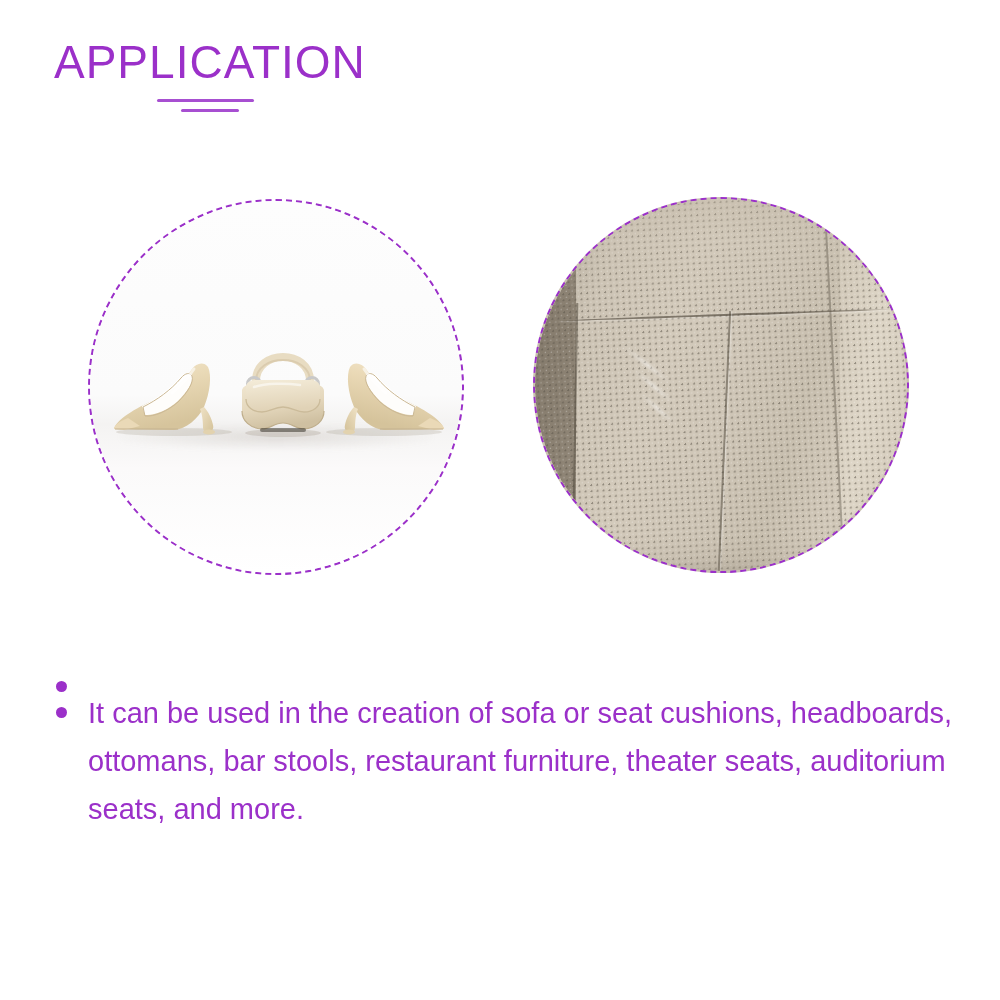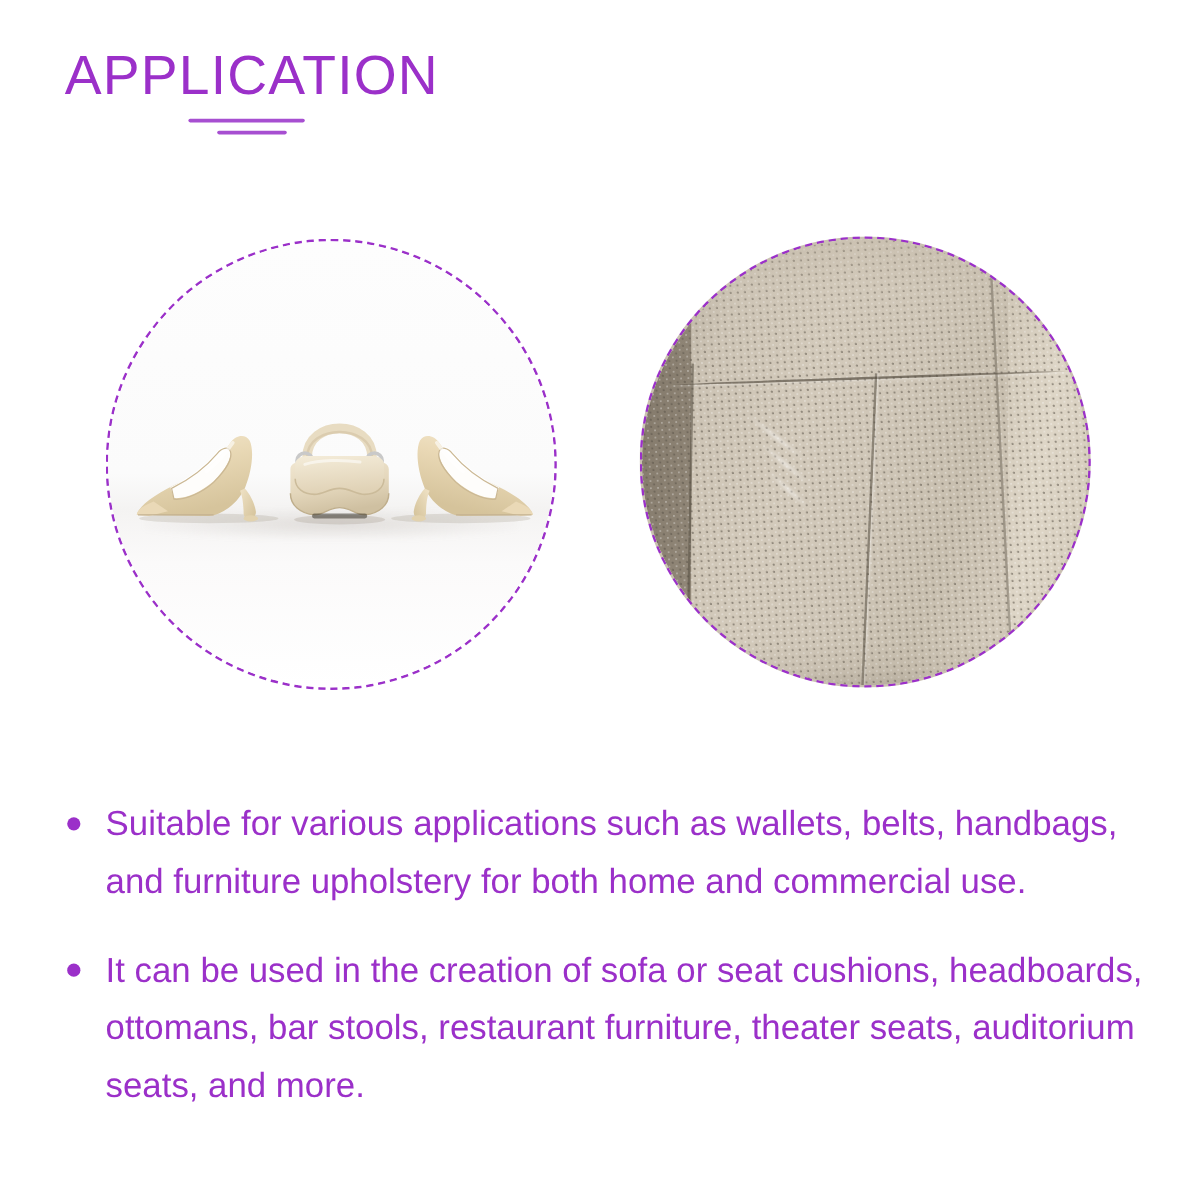--- a/index.html
+++ b/index.html
@@ -380,19 +380,18 @@
     <div class="leather-crease" id="crease-a"></div>
     <div class="leather-crease" id="crease-b"></div>
     <div class="leather-crease" id="crease-c"></div>
     <div id="leather-bottom-shade"></div>
   </div>
 </div>
 
 <div id="bullet-list">
   <div class="bullet-item">
     <span class="bullet-marker"></span>
-    <span>Suitable for various applications such as wallets, belts, handbags, and furniture upholstery for both home and commercial use.</span>
   </div>
   <div class="bullet-item">
     <span class="bullet-marker"></span>
     <span>It can be used in the creation of sofa or seat cushions, headboards, ottomans, bar stools, restaurant furniture, theater seats, auditorium seats, and more.</span>
   </div>
 </div>
 
 </body></html>

